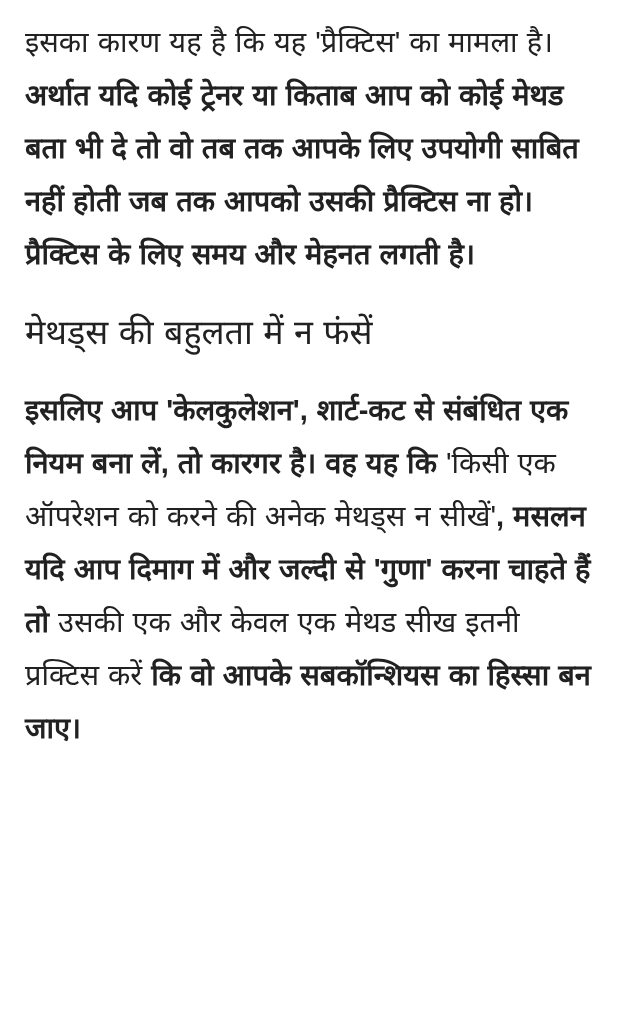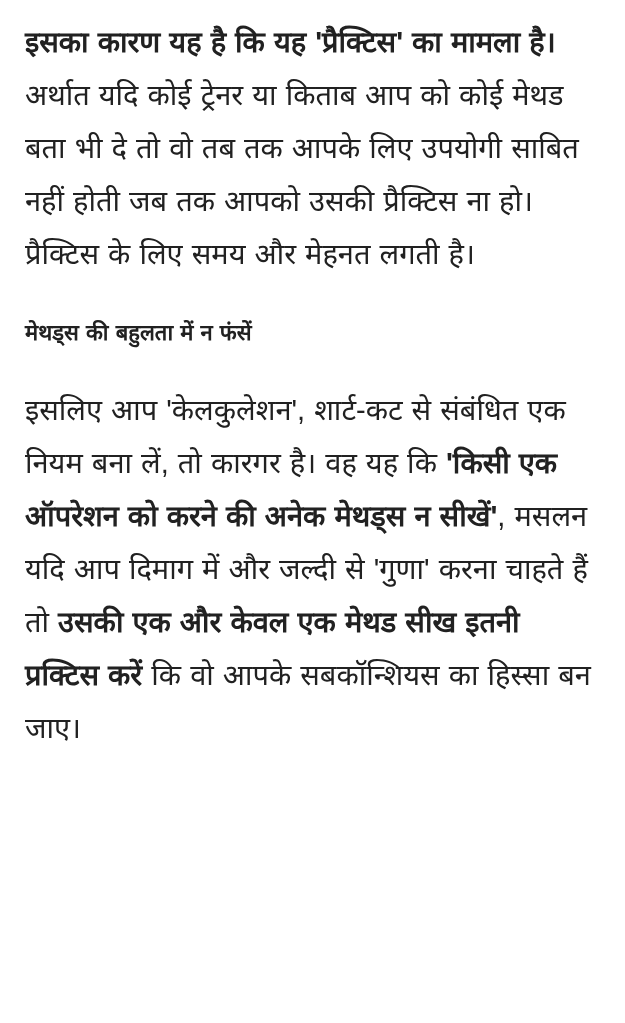--- a/index.html
+++ b/index.html
@@ -22,28 +22,28 @@
   .block {
     margin: 0 0 25px 0;
     font-size: 29px;
     line-height: 53px;
     color: #212121;
     font-weight: 400;
     text-align: left;
     word-spacing: 1px;
   }
   h2.block {
-    font-size: 22px;
+    font-size: 34px;
     font-weight: 700;
   }
   .run {
-    font-weight: 400;
+    font-weight: 700;
   }
   .run.bold {
-    font-weight: 700;
+    font-weight: 400;
   }
 </style>
 </head>
 <body style="background: rgb(255, 255, 255);">
 
 <main class="article" style="color: rgb(33, 33, 33);">
     <p class="block paragraph"><span class="run bold">इसका कारण यह है कि यह 'प्रैक्टिस' का मामला है।</span><span class="run"> अर्थात यदि कोई ट्रेनर या किताब आप को कोई मेथड बता भी दे तो वो तब तक आपके लिए उपयोगी साबित नहीं होती जब तक आपको उसकी प्रैक्टिस ना हो। प्रैक्टिस के लिए समय और मेहनत लगती है।</span></p>
     <h2 class="block heading"><span class="run bold">मेथड्स की बहुलता में न फंसें</span></h2>
     <p class="block paragraph"><span class="run">इसलिए आप 'केलकुलेशन', शार्ट-कट से संबंधित एक नियम बना लें, तो कारगर है। वह यह कि </span><span class="run bold">'किसी एक ऑपरेशन को करने की अनेक मेथड्स न सीखें'</span><span class="run">, मसलन यदि आप दिमाग में और जल्दी से 'गुणा' करना चाहते हैं तो </span><span class="run bold">उसकी एक और केवल एक मेथड सीख इतनी प्रक्टिस करें</span><span class="run"> कि वो आपके सबकॉन्शियस का हिस्सा बन जाए।</span></p>
   </main>

